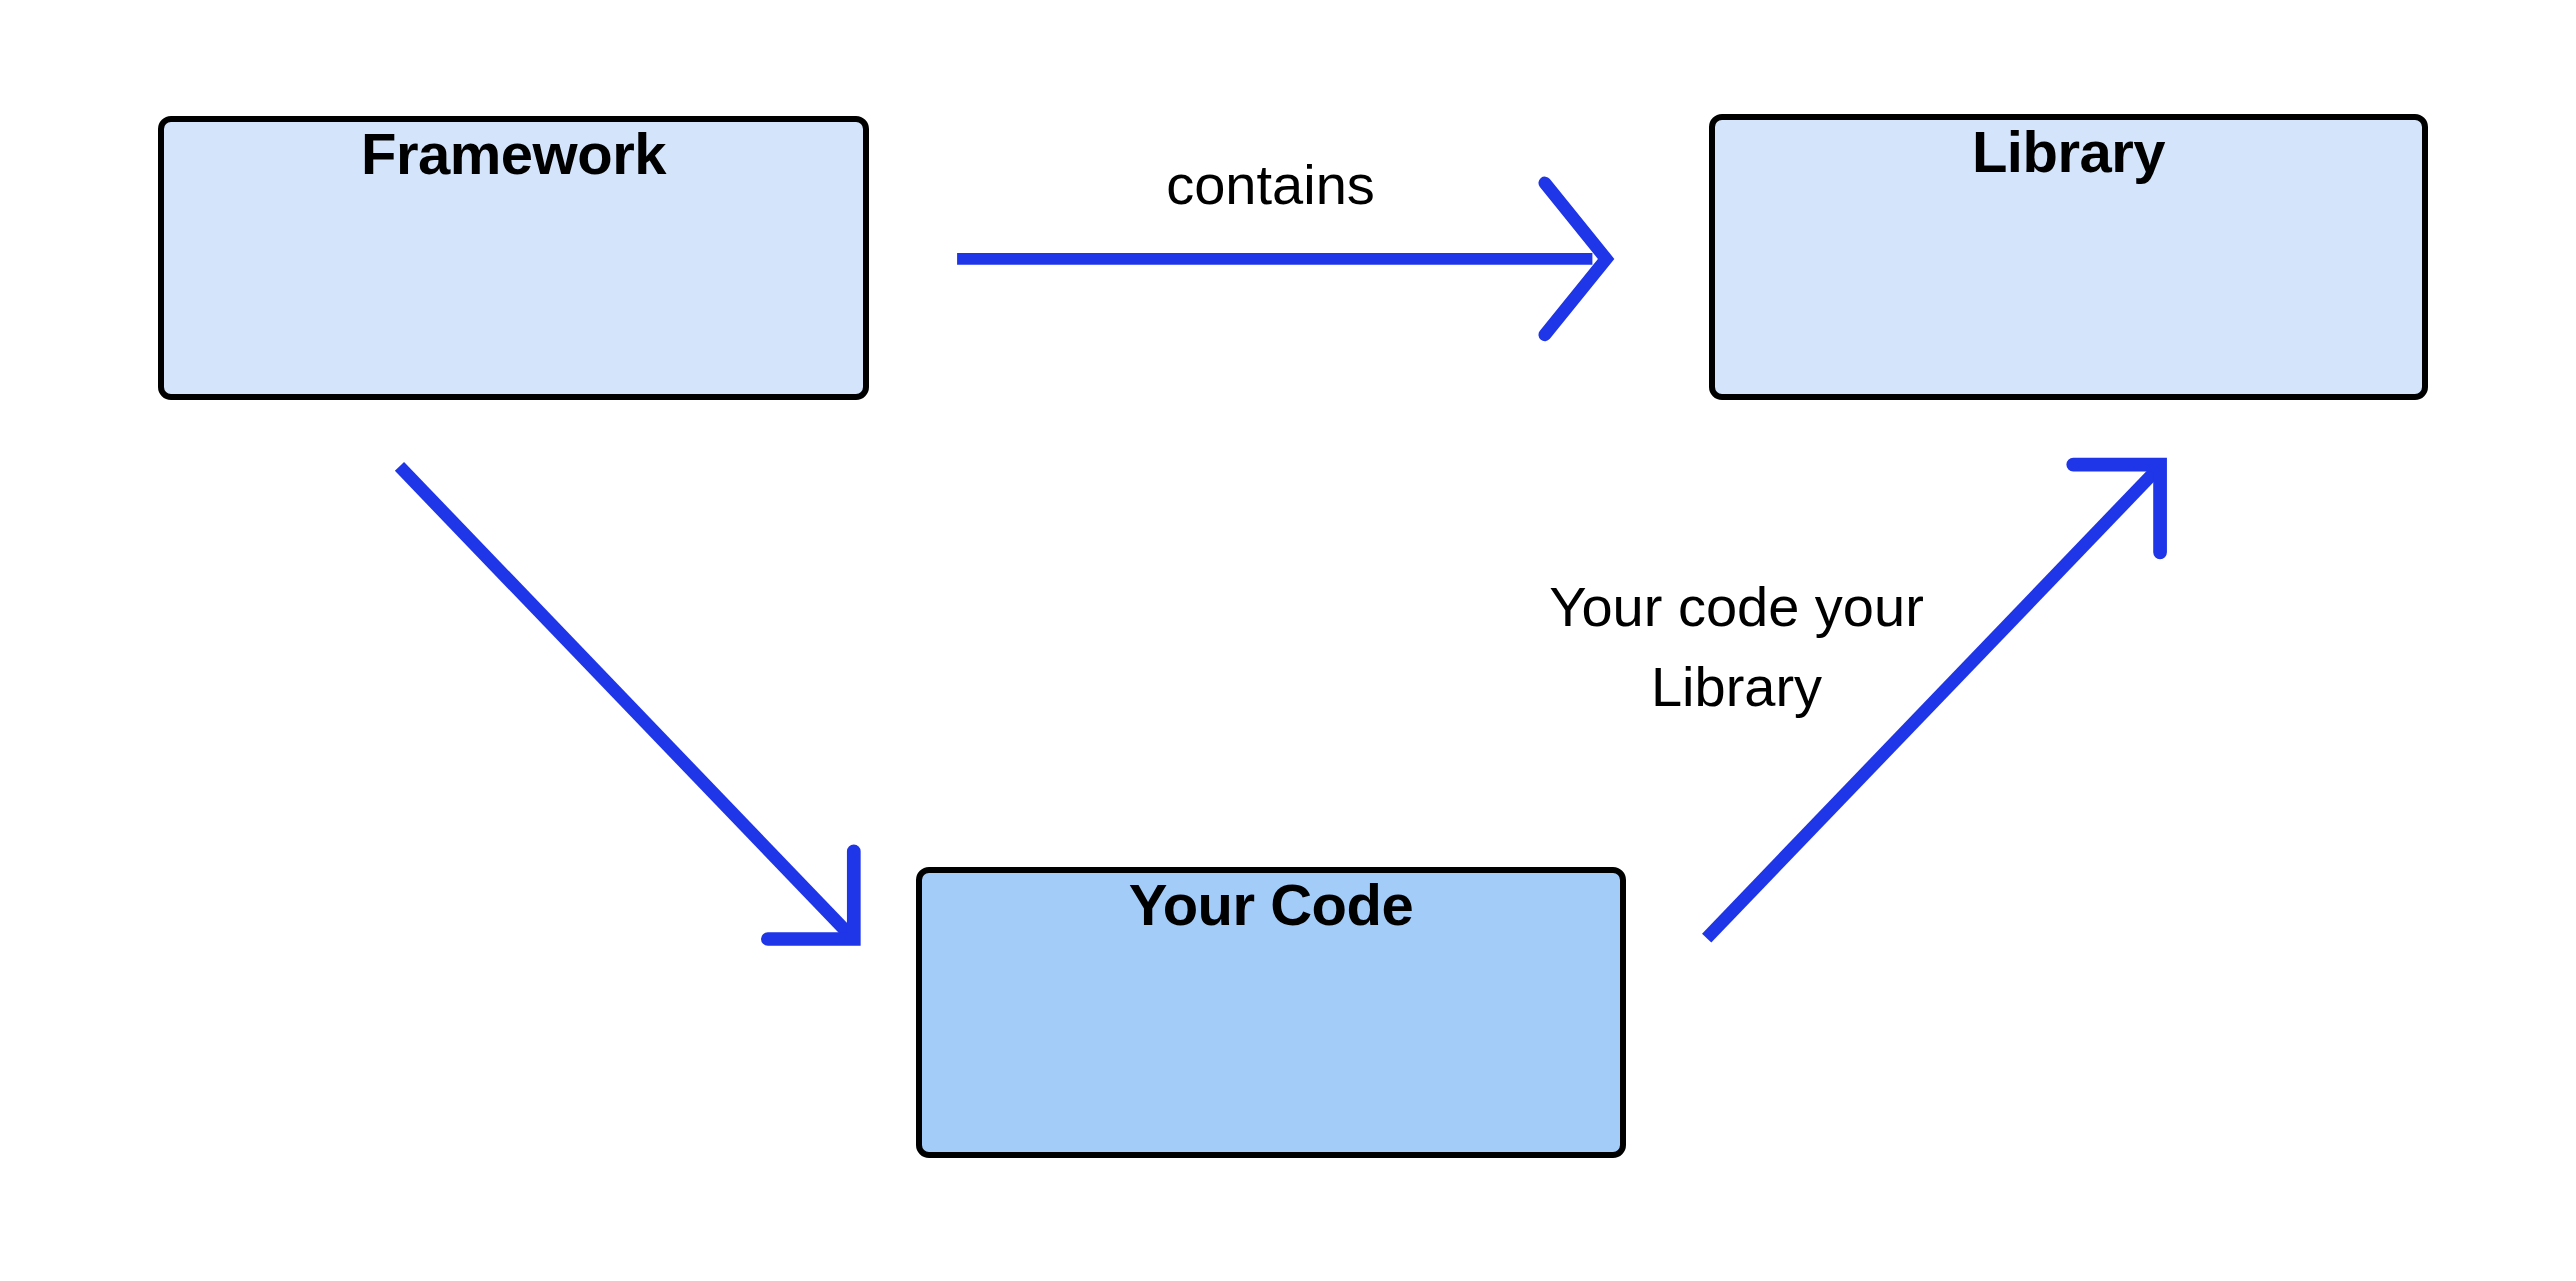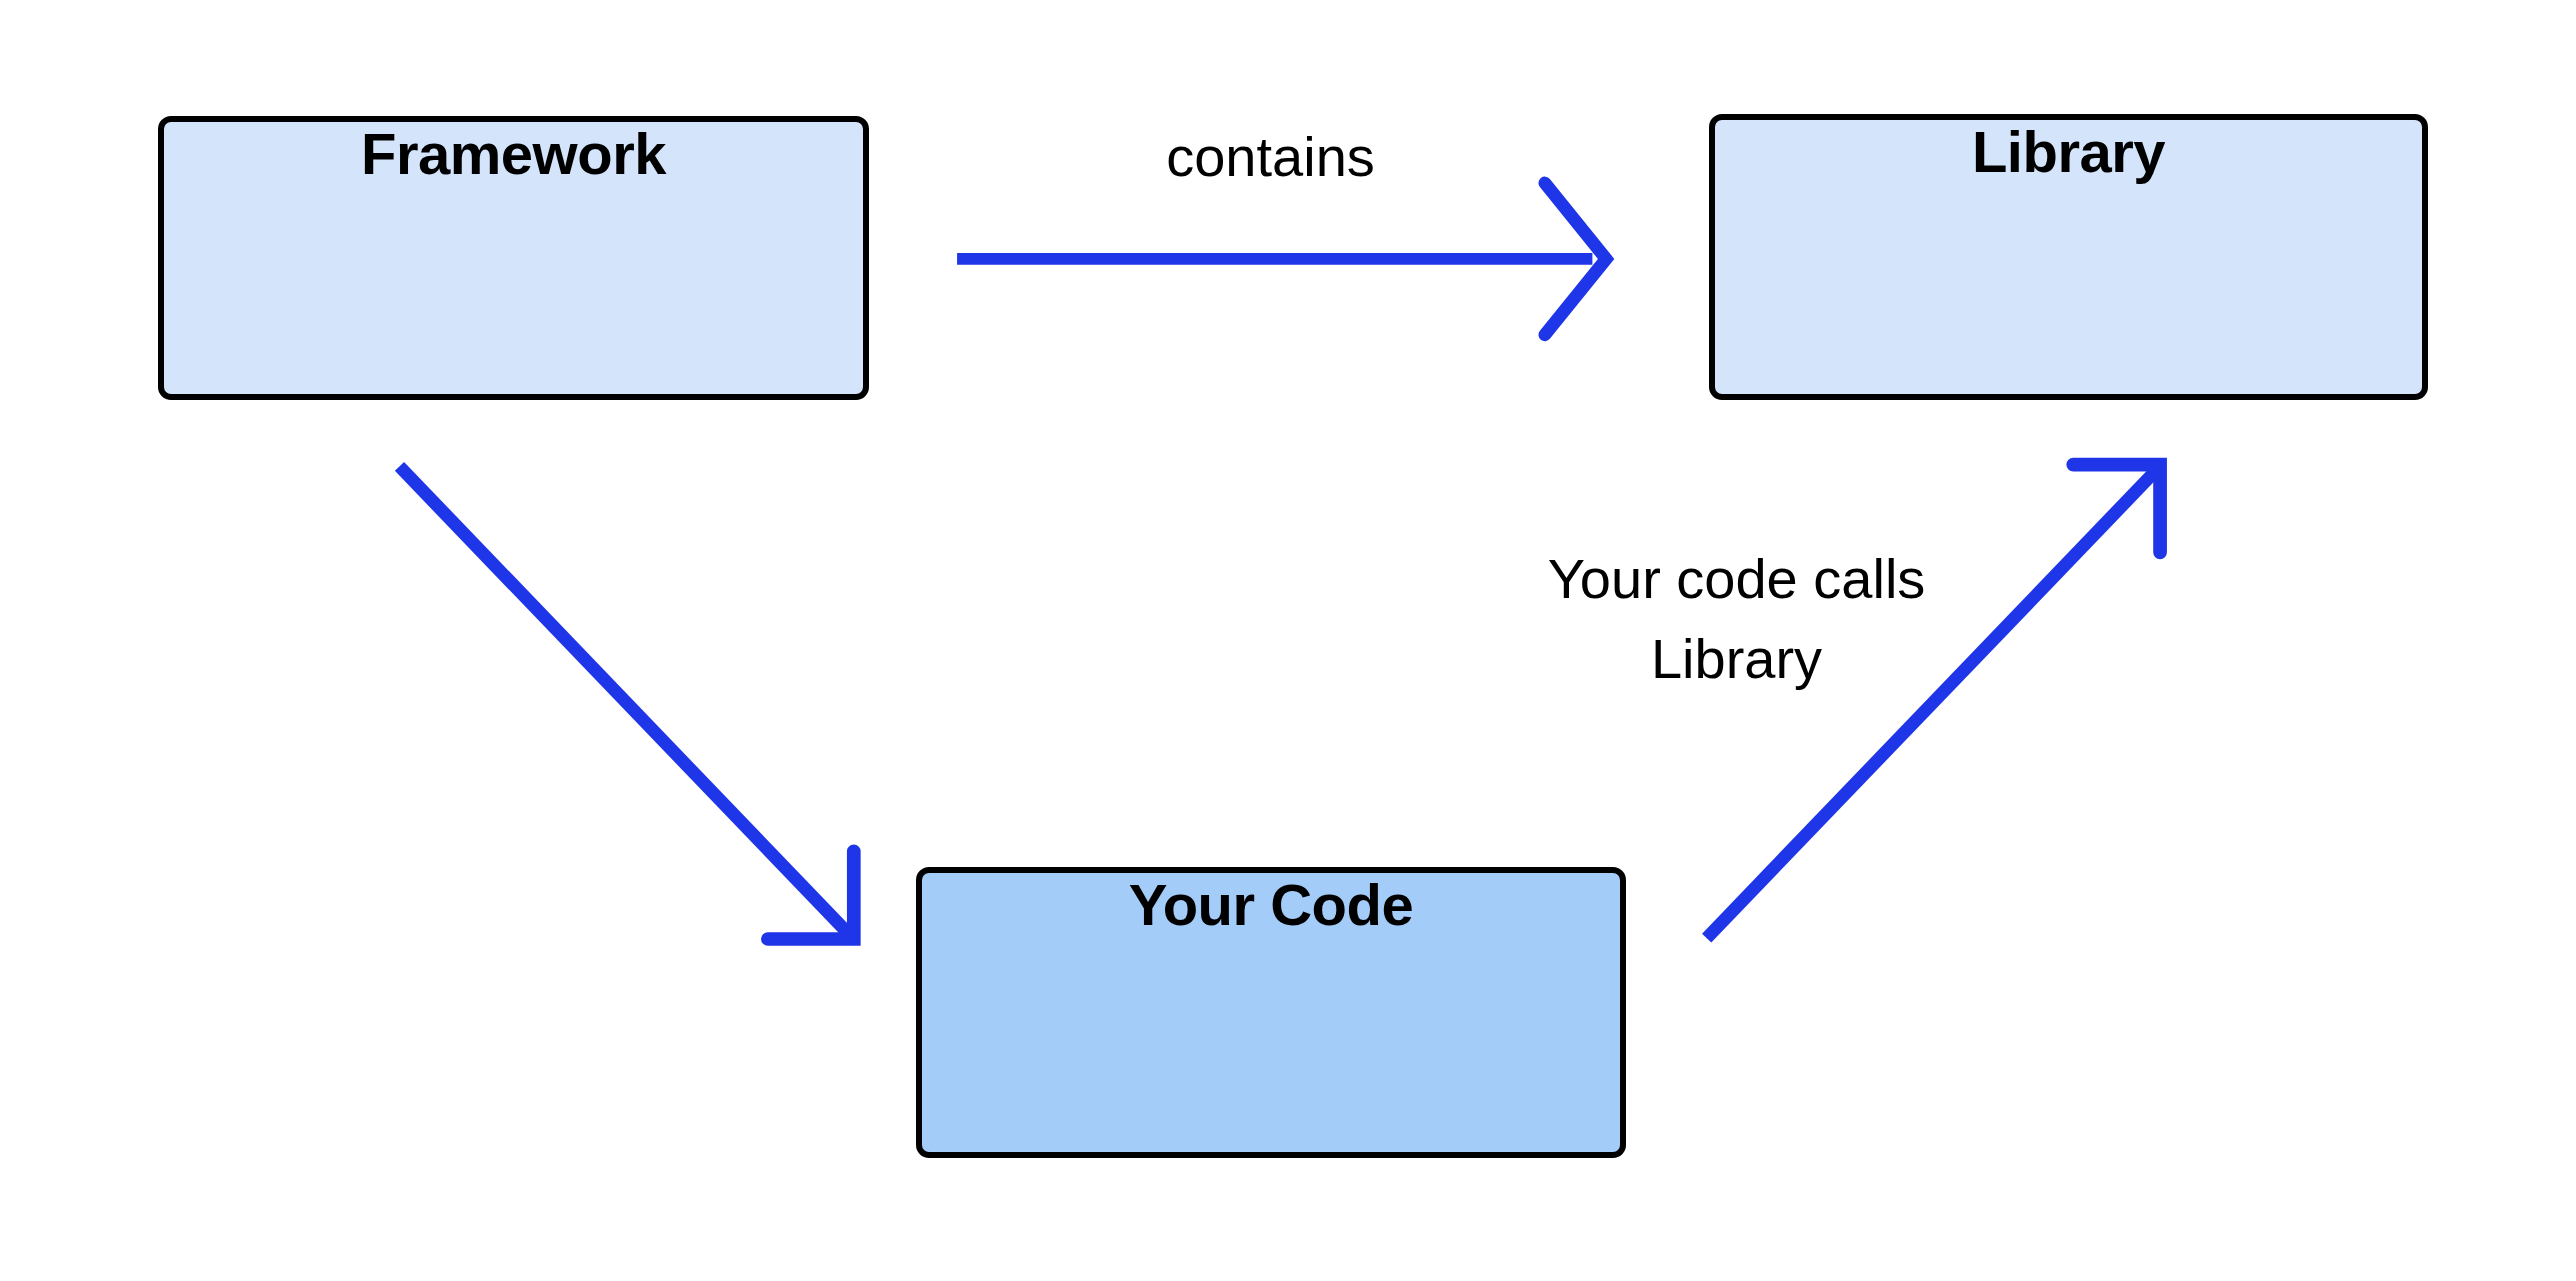--- a/index.html
+++ b/index.html
@@ -62,20 +62,21 @@
   }
   .edge-label {
     position: absolute;
     font-family: "Liberation Sans", sans-serif;
     font-weight: normal;
     font-size: 56px;
     color: #000000;
     line-height: 1.42;
     text-align: center;
     white-space: pre-line;
+    margin-top: 28px;
   }
   #label-contains {
     left: 1033px;
     top: 117px;
     width: 475px;
   }
   #label-framework-calls {
     left: 590px;
     top: 539px;
     width: 658px;
@@ -117,17 +118,17 @@
     <span class="node-label">Library</span>
   </div>
 
   <div class="node" id="node-yourcode" style="background:#A3CCF9">
     <span class="node-label">Your Code</span>
   </div>
 
   <div class="edge-label" id="label-contains">contains</div>
 
 
-  <div class="edge-label" id="label-your-code-calls">Your code calls
+  <div class="edge-label" id="label-your-code-calls">Your code your
 Library</div>
 
 </div>
 
 
 </body></html>

